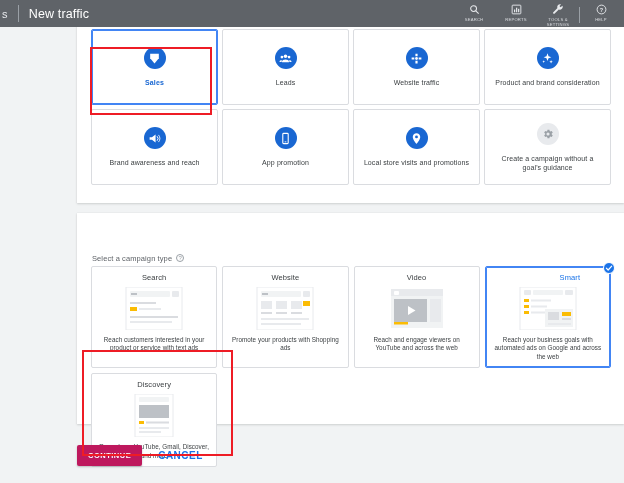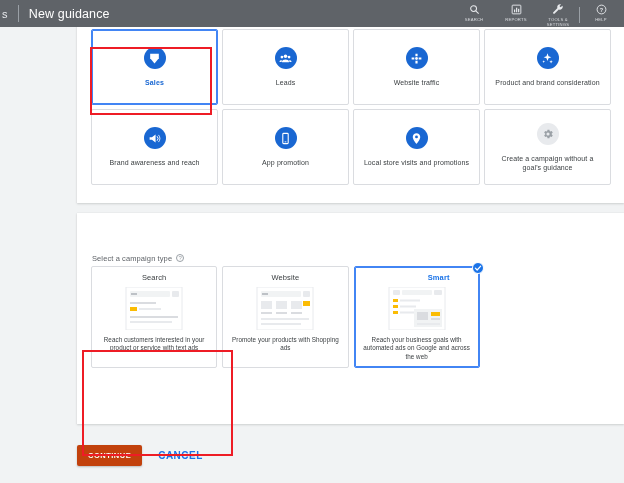--- a/index.html
+++ b/index.html
@@ -94,37 +94,37 @@
     display: grid; grid-template-columns: repeat(4, 1fr); gap: 5px 5px;
   }
   .type-card {
     border: 1px solid #dadce0; background: #fff; border-radius: 2px;
     padding: 6px 5px 6px 5px; min-height: 88px;
     display: flex; flex-direction: column; align-items: center;
     cursor: pointer; position: relative;
   }
   .type-card.selected { border: 1px solid #4285f4; box-shadow: inset 0 0 0 1px #4285f4; }
   .type-title { font-size: 7.5px; color: #3c4043; margin-bottom: 5px; letter-spacing: .1px; }
-  .type-card.selected .type-title { color: #1a73e8; font-weight: bold; margin-left: 44px; }
+  .type-card.selected .type-title { color: #1a73e8; font-weight: normal; margin-left: 44px; }
   .type-thumb { width: 72px; height: 43px; margin-bottom: 6px; }
   .type-desc {
     font-size: 6.3px; color: #3c4043; text-align: center; line-height: 8.4px;
     letter-spacing: .05px; padding: 0 2px;
   }
   .check-badge {
     position: absolute; right: -5px; top: -5px; width: 12px; height: 12px;
     border-radius: 50%; background: #1a73e8;
     display: flex; align-items: center; justify-content: center;
     border: 1.2px solid #fff;
   }
 
   
   .footer { position: absolute; left: 77px; top: 417px; display: flex; align-items: center; gap: 8px; }
   .btn-primary {
-    background: #c2410c; color: #fff; font-size: 7.5px; font-weight: bold;
+    background: #be185d; color: #fff; font-size: 7.5px; font-weight: bold;
     letter-spacing: .5px; padding: 6px 11px; border: none; border-radius: 2px;
     cursor: pointer; box-shadow: 0 1px 2px rgba(60,64,67,.3);
   }
   .btn-text {
     background: transparent; color: #1a73e8; font-size: 10px; font-weight: bold;
     letter-spacing: .5px; padding: 6px 8px; border: none; cursor: pointer;
   }
 
   
   .annot { position: absolute; border: 2px solid #ee1c25; pointer-events: none; z-index: 40; }
@@ -134,21 +134,21 @@
   
   .tg { display: block; }
 </style>
 </head>
 <body>
 
 <div class="appbar">
   <div class="appbar-left">
     <span class="appbar-crumb-trunc">s</span>
     <span class="appbar-divider"></span>
-    <span class="appbar-title">New guidance</span>
+    <span class="appbar-title">New traffic</span>
   </div>
 
   <div class="appbar-right">
 
     <div class="appbar-action">
       <span class="gl">
         <svg class="ico" width="11" height="11" viewBox="0 0 24 24" fill="none" stroke="#e8eaed" stroke-width="2.2">
           <circle cx="10" cy="10" r="6.4"></circle>
             <line x1="14.8" y1="14.8" x2="21" y2="21"></line>
         </svg>
@@ -328,20 +328,35 @@
             <rect x="12" y="25" width="11" height="2" fill="#dadce0"></rect>
             <rect x="27" y="25" width="11" height="2" fill="#dadce0"></rect>
             <rect x="42" y="25" width="11" height="2" fill="#dadce0"></rect>
             <rect x="12" y="31" width="48" height="2" fill="#e8eaed"></rect>
             <rect x="12" y="36" width="40" height="2" fill="#e8eaed"></rect>
           </svg>
         </span>
         <span class="type-desc">Promote your products with Shopping ads</span>
       </div>
 
+      <div class="type-card">
+        <span class="type-title">Video</span>
+        <span class="type-thumb">
+          <svg class="tg" width="72" height="43" viewBox="0 0 72 43">
+            <rect x="10" y="2" width="52" height="39" fill="#f1f3f4"></rect>
+            <rect x="10" y="2" width="52" height="7" fill="#e8eaed"></rect>
+            <rect x="13" y="4" width="5" height="4" rx="1" fill="#fff"></rect>
+            <rect x="13" y="12" width="33" height="23" fill="#bdc1c6"></rect>
+            <polygon points="27,19 27,28 34.5,23.5" fill="#ffffff"></polygon>
+            <rect x="13" y="35" width="14" height="2.5" fill="#fbbc04"></rect>
+            <rect x="49" y="12" width="11" height="23" fill="#e8eaed"></rect>
+          </svg>
+        </span>
+        <span class="type-desc">Reach and engage viewers on YouTube and across the web</span>
+      </div>
 
       <div class="type-card selected">
         <span class="check-badge">
           <svg class="ico" width="8" height="8" viewBox="0 0 24 24" fill="none" stroke="#ffffff" stroke-width="3.6" stroke-linecap="round" stroke-linejoin="round">
             <polyline points="4,12.5 9.5,18 20,6.5"></polyline>
           </svg>
         </span>
         <span class="type-title">Smart</span>
         <span class="type-thumb">
           <svg class="tg" width="72" height="43" viewBox="0 0 72 43">
@@ -358,20 +373,35 @@
             <rect x="33" y="22" width="28" height="18" fill="#f1f3f4"></rect>
             <rect x="36" y="25" width="11" height="8" fill="#dadce0"></rect>
             <rect x="50" y="25" width="9" height="4" fill="#fbbc04"></rect>
             <rect x="50" y="31" width="9" height="2" fill="#dadce0"></rect>
             <rect x="36" y="36" width="23" height="2" fill="#e8eaed"></rect>
           </svg>
         </span>
         <span class="type-desc">Reach your business goals with automated ads on Google and across the web</span>
       </div>
 
+      <div class="type-card">
+        <span class="type-title">Discovery</span>
+        <span class="type-thumb">
+          <svg class="tg" width="72" height="43" viewBox="0 0 72 43">
+            <rect x="17" y="0" width="38" height="43" fill="#fff" stroke="#e8eaed" stroke-width="1"></rect>
+            <rect x="21" y="3" width="30" height="5" rx="1" fill="#f1f3f4"></rect>
+            <rect x="21" y="11" width="30" height="13" fill="#bdc1c6"></rect>
+            <rect x="21" y="27" width="5" height="3" fill="#fbbc04"></rect>
+            <rect x="28" y="27.5" width="23" height="2" fill="#dadce0"></rect>
+            <rect x="21" y="33" width="30" height="2" fill="#e8eaed"></rect>
+            <rect x="21" y="37" width="22" height="2" fill="#e8eaed"></rect>
+          </svg>
+        </span>
+        <span class="type-desc">Run ads on YouTube, Gmail, Discover, and more</span>
+      </div>
 
     </div>
   </div>
 
   <div class="footer">
     <button class="btn-primary">CONTINUE</button>
     <button class="btn-text">CANCEL</button>
   </div>
 
   <div class="annot" id="annot-sales"></div>

